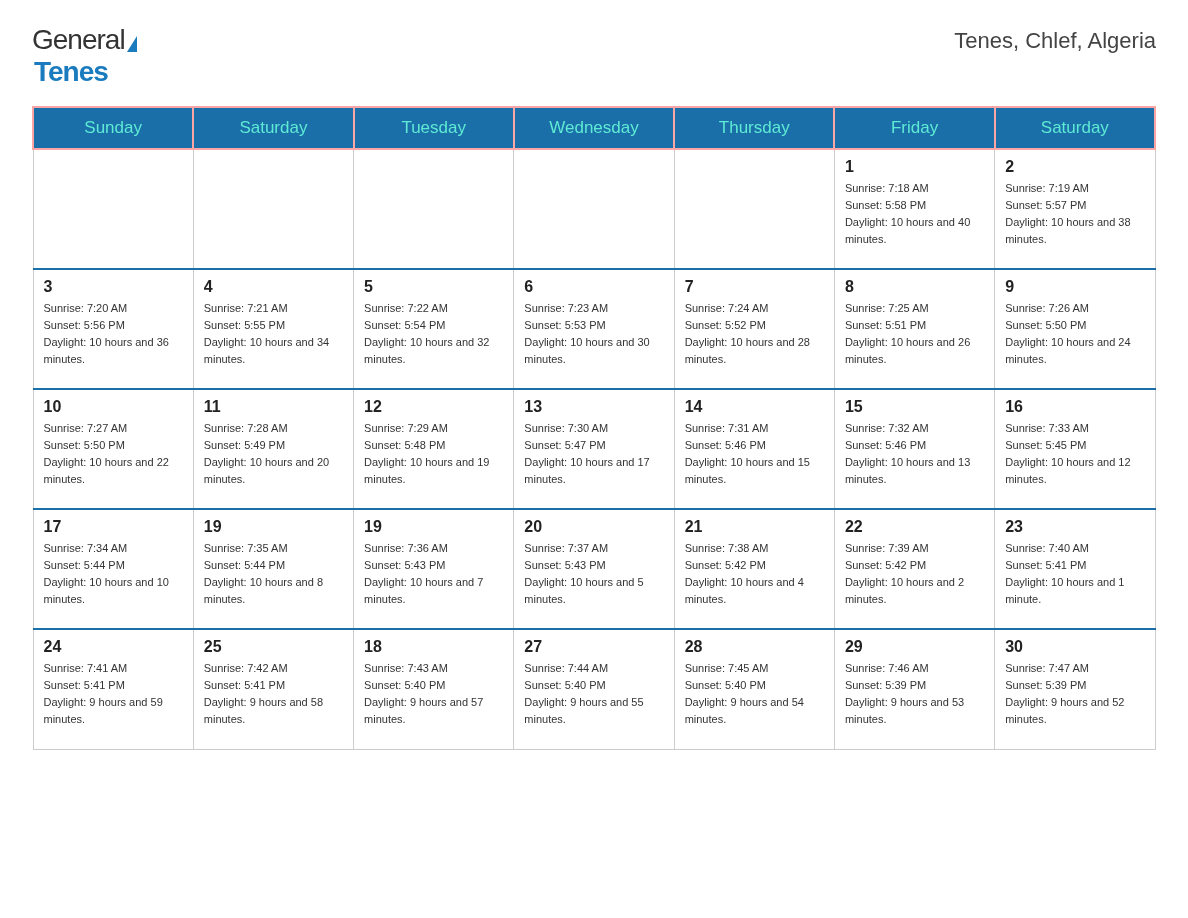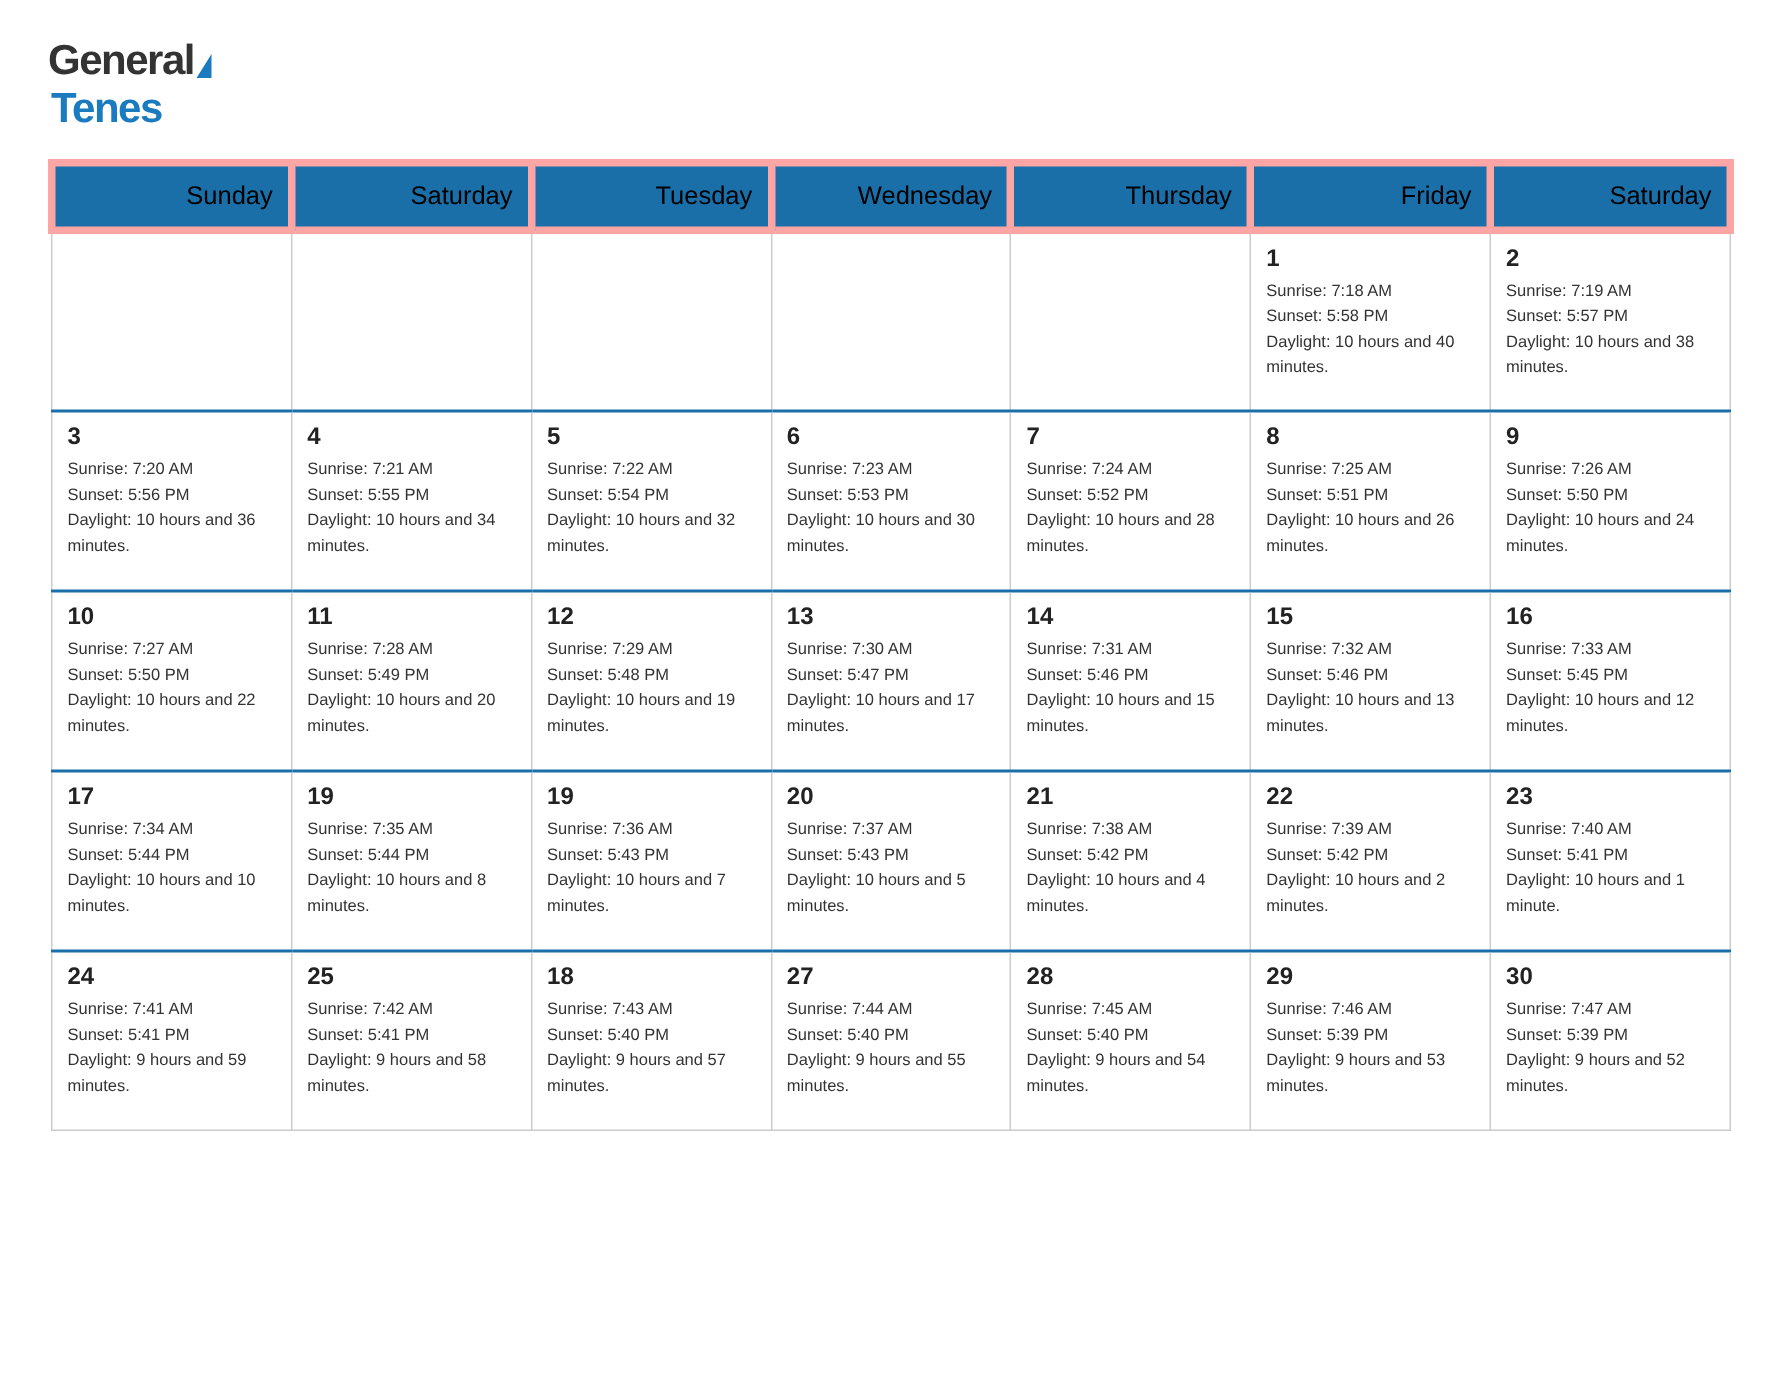--- a/index.html
+++ b/index.html
@@ -12,21 +12,21 @@
       min-height: 918px;
     }
     .header {
       display: flex;
       justify-content: space-between;
       align-items: flex-start;
       margin-bottom: 18px;
     }
     .logo-general {
       font-size: 28px;
-      font-weight: bold;
+      font-weight: normal;
       color: #333;
       letter-spacing: -1px;
     }
     .logo-triangle {
       display: inline-block;
       width: 0;
       height: 0;
       border-left: 10px solid transparent;
       border-right: 0px solid transparent;
       border-bottom: 16px solid #1a7bbf;
@@ -63,26 +63,26 @@
       color: #444;
       margin-top: 4px;
     }
     .calendar {
       width: 100%;
       border-collapse: collapse;
       table-layout: fixed;
     }
     .calendar thead th {
       background: #1a6fa8;
-      color: #000000;
+      color: #5eead4;
       font-size: 17px;
       font-weight: normal;
       padding: 10px 10px;
-      text-align: right;
-      border: 5px solid #fca5a5;
+      text-align: center;
+      border: 2px solid #fca5a5;
     }
     .calendar tbody td {
       border: 1px solid #ccc;
       border-top: 2px solid #1a6fa8;
       vertical-align: top;
       padding: 8px 10px;
       height: 120px;
       font-size: 13.5px;
       color: #222;
       background: #fff;
@@ -108,20 +108,21 @@
 
 <div class="header">
   <div class="logo-wrapper">
     <div class="logo-line1">
       <span class="logo-general">General</span>
       <span class="logo-triangle"></span>
     </div>
     <div class="logo-line2">Tenes</div>
   </div>
   <div class="title-block">
+    <div class="location">Tenes, Chlef, Algeria</div>
   </div>
 </div>
 
 <table class="calendar">
   <thead>
     <tr>
       <th>Sunday</th>
       <th>Saturday</th>
       <th>Tuesday</th>
       <th>Wednesday</th>

